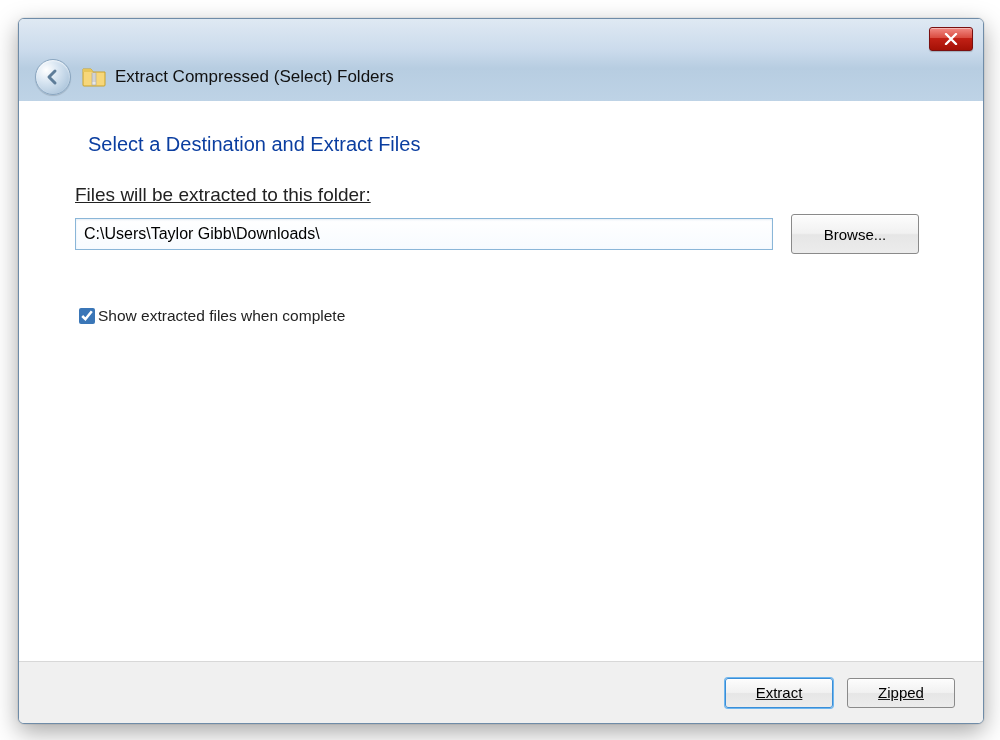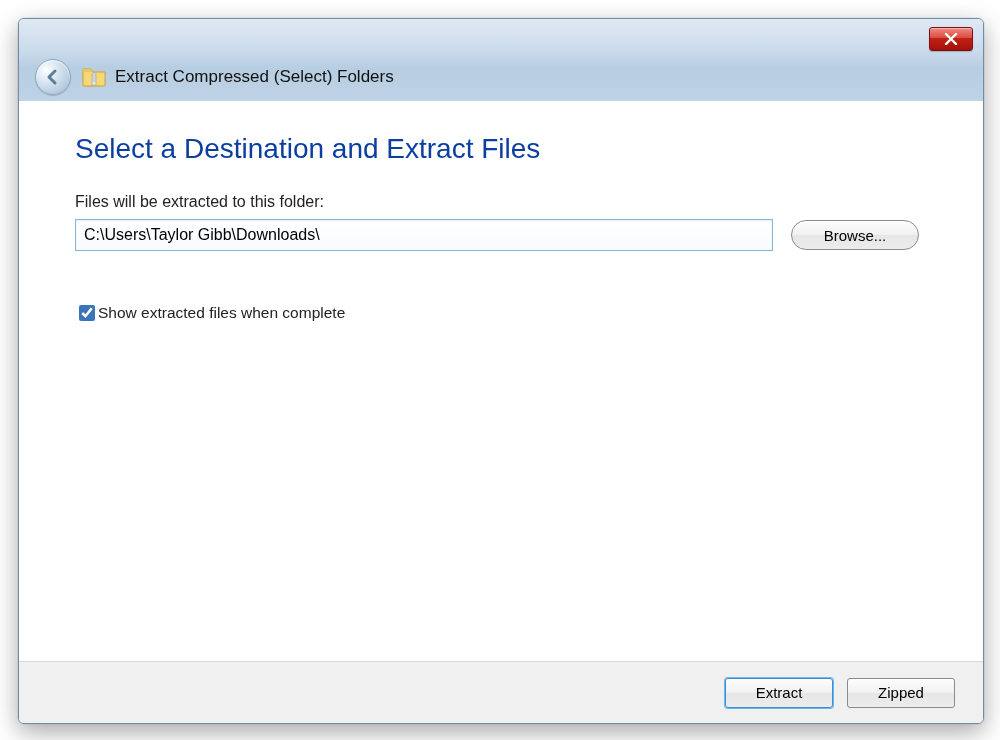--- a/index.html
+++ b/index.html
@@ -103,29 +103,30 @@
     left: 0;
     right: 0;
     top: 82px;
     bottom: 62px;
     background: #fff;
     padding: 32px 56px 0 56px;
     box-sizing: border-box;
   }
 
   .heading {
-    font-size: 28px;
+    font-size: 20px;
     color: #0b3ea0;
-    margin: 0 0 28px 0;
+    margin: 0 0 28px 13px;
     font-weight: 400;
   }
 
   .field-label {
-    font-size: 16px;
+    font-size: 19px;
     margin-bottom: 8px;
+    text-decoration: underline;
   }
 
   .path-row {
     display: flex;
     align-items: center;
     gap: 18px;
     margin-bottom: 51px;
   }
 
   .path-input {
@@ -135,23 +136,23 @@
     background: linear-gradient(to bottom, #fff, #f7fbff);
     padding: 0 8px;
     font-size: 16px;
     font-family: inherit;
     color: #000;
     box-shadow: inset 0 1px 2px rgba(120,160,200,.2);
   }
 
   .browse-btn {
     width: 128px;
-    height: 30px;
+    height: 40px;
     border: 1px solid #8a8a8a;
-    border-radius: 15px;
+    border-radius: 3px;
     background: linear-gradient(to bottom, #fdfdfd 0%, #f1f1f1 48%, #e6e6e6 52%, #ececec 100%);
     font-size: 15px;
     font-family: inherit;
     cursor: pointer;
     box-shadow: inset 0 1px 0 rgba(255,255,255,.8);
   }
 
   .check-row {
     display: flex;
     align-items: center;
@@ -171,20 +172,21 @@
     bottom: 0;
     height: 62px;
     background: #f0f0f0;
     border-top: 1px solid #d8d8d8;
     display: flex;
     align-items: center;
     justify-content: flex-end;
     padding-right: 28px;
     gap: 14px;
     box-sizing: border-box;
+    text-decoration: underline;
   }
 
   .footer-btn {
     width: 108px;
     height: 30px;
     border: 1px solid #8a8a8a;
     border-radius: 3px;
     background: linear-gradient(to bottom, #fdfdfd 0%, #f1f1f1 48%, #e6e6e6 52%, #ececec 100%);
     font-size: 15px;
     font-family: inherit;

